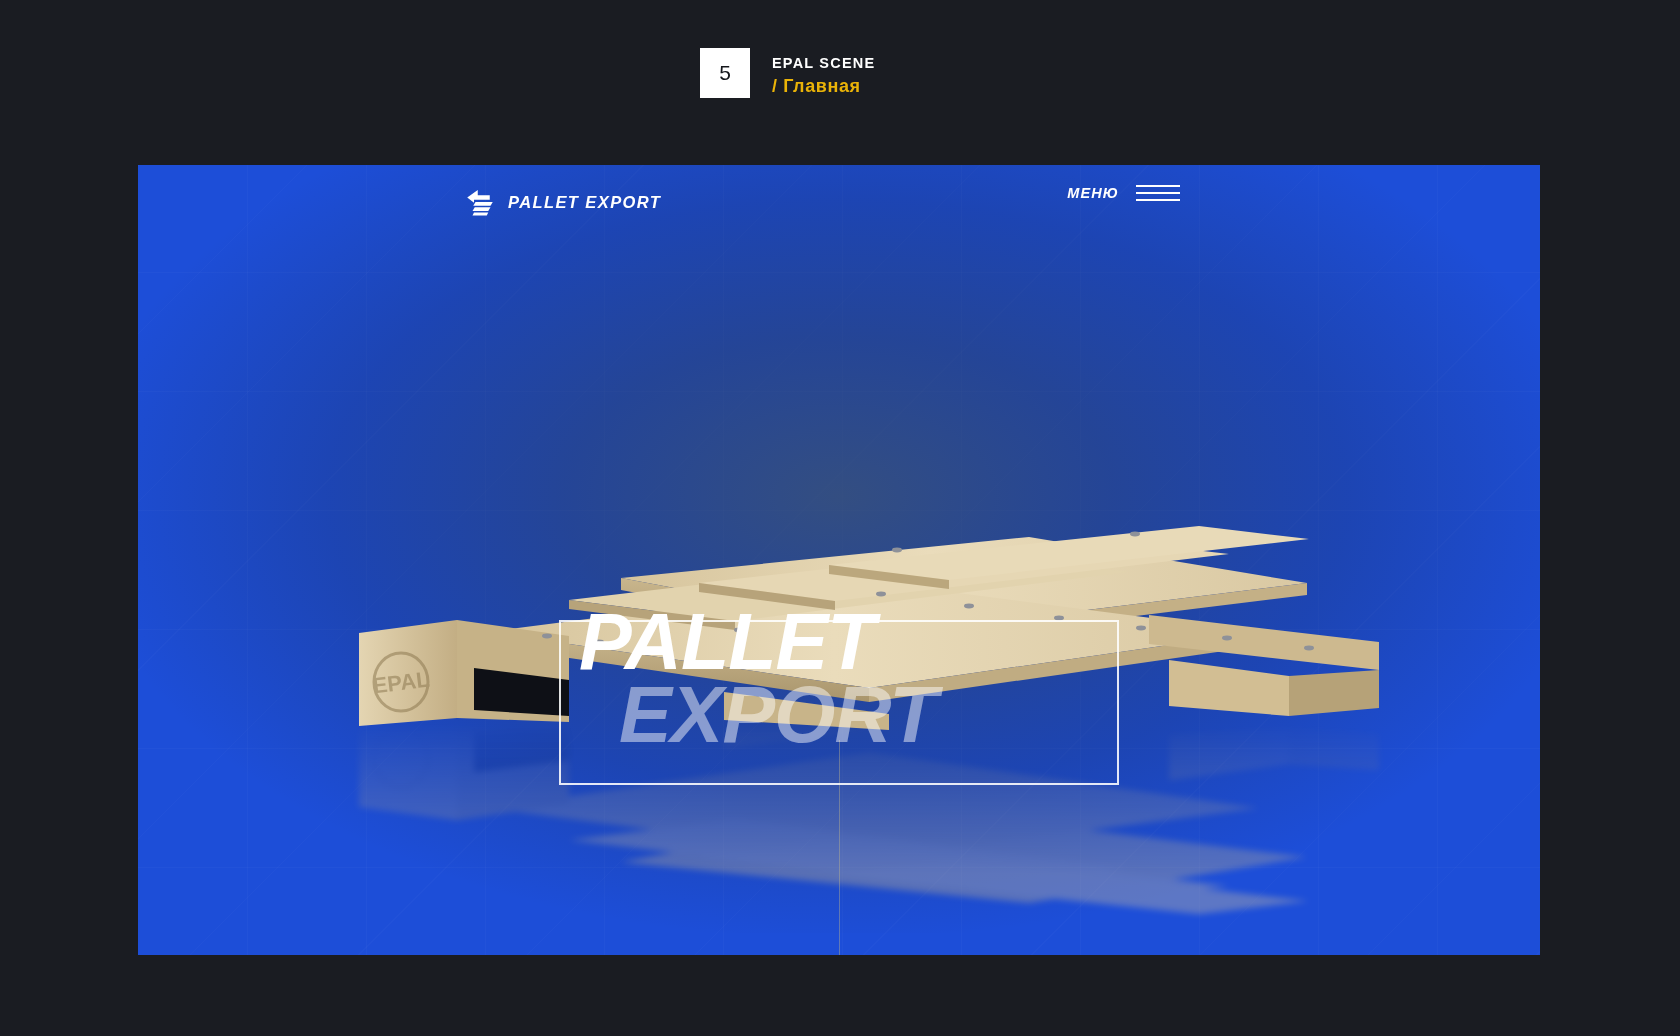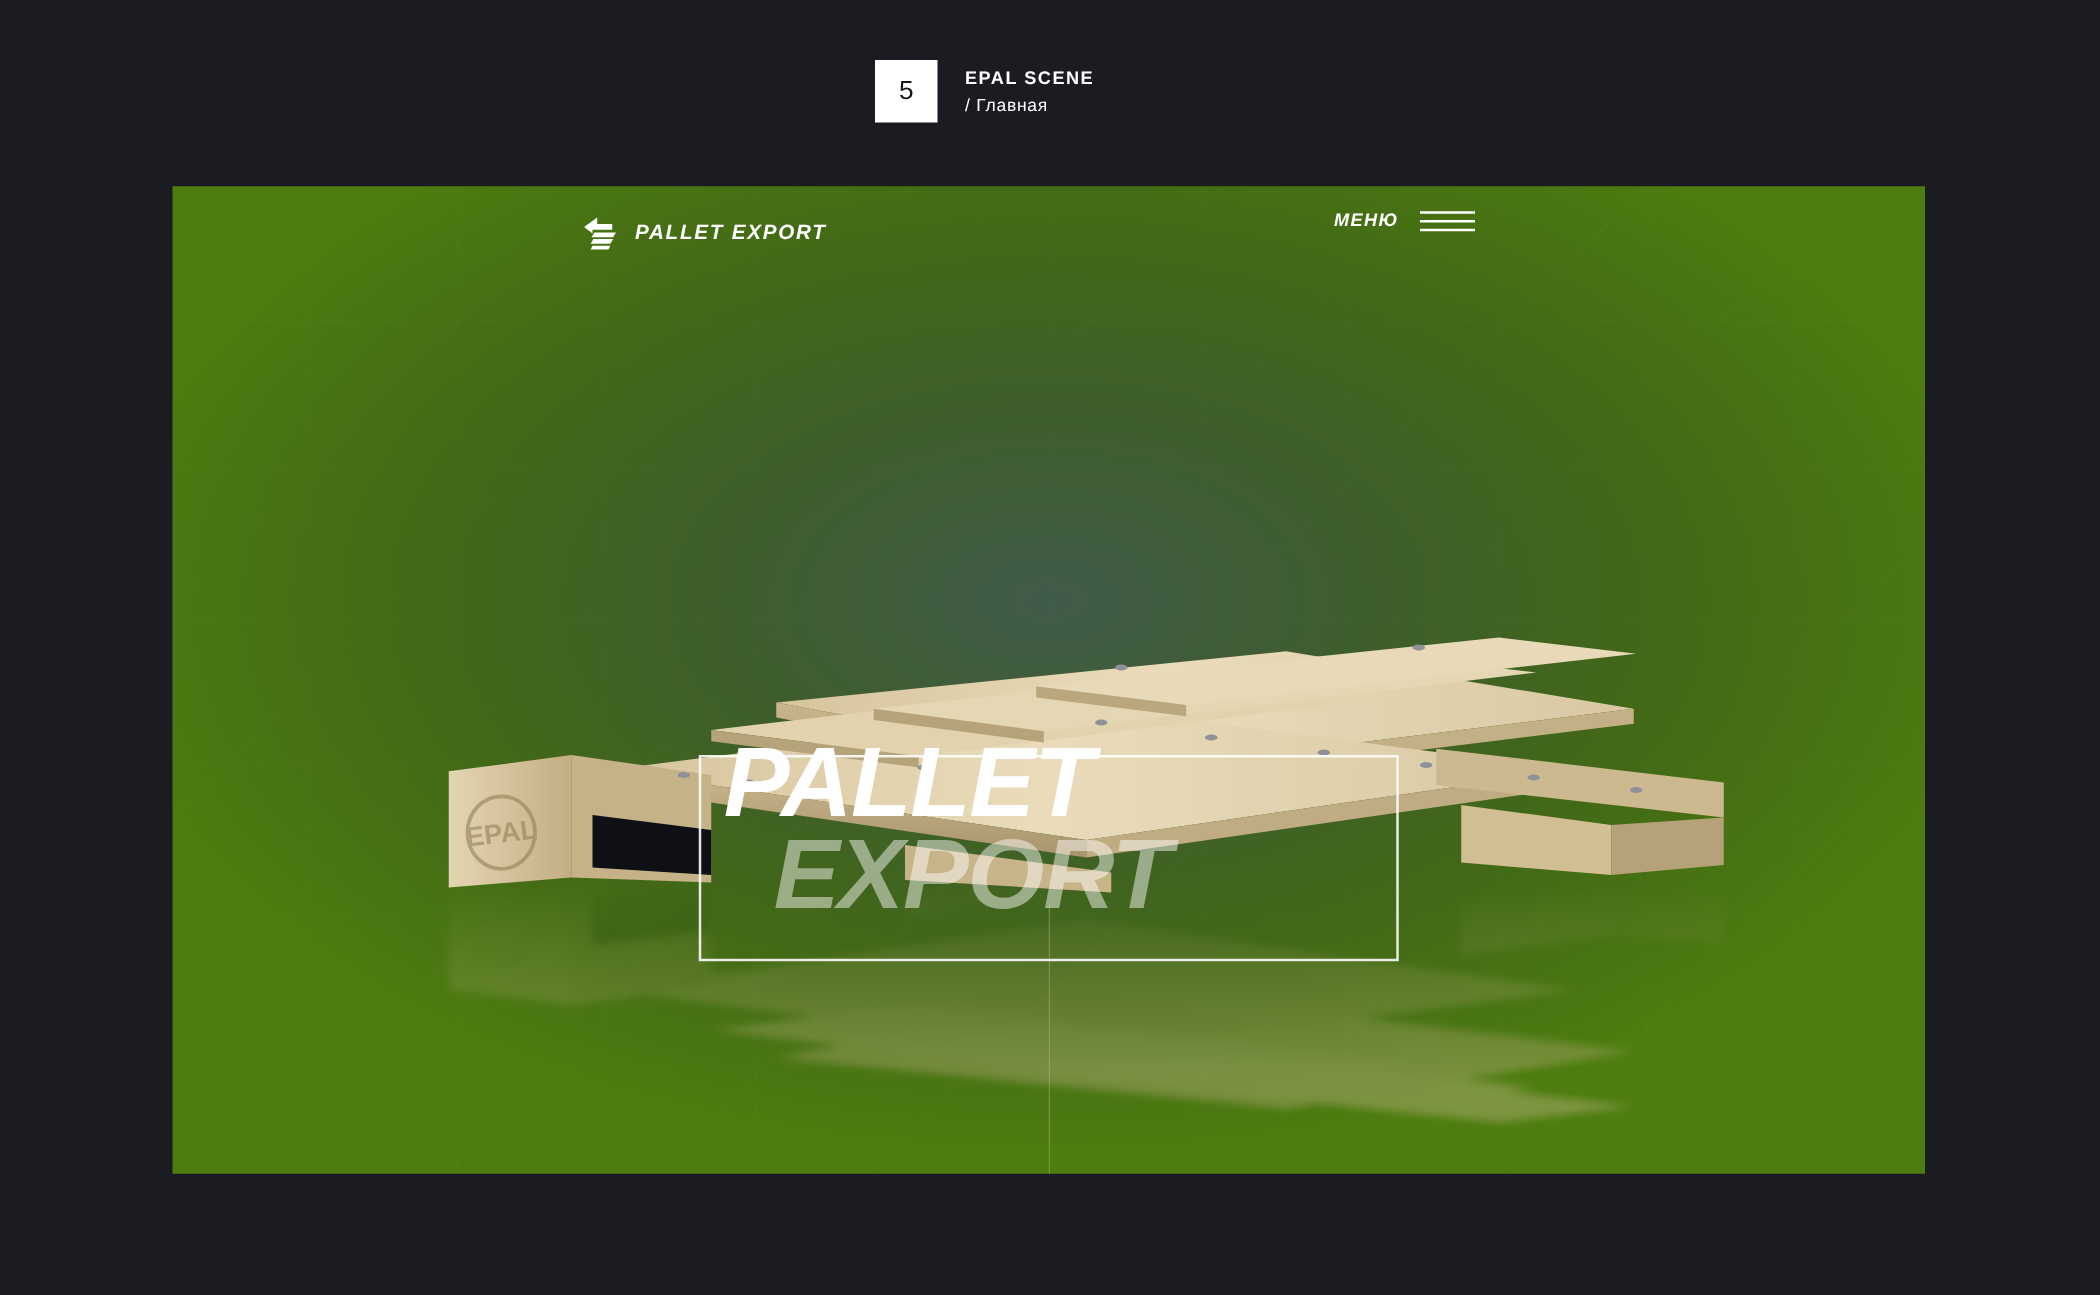--- a/index.html
+++ b/index.html
@@ -22,29 +22,29 @@
     color:#14161b; font-size:21px; font-weight:400;
     font-family:"Liberation Sans", sans-serif;
     letter-spacing:0px;
   }
   .slide-titles{ padding-top:6px; }
   .slide-title{
     color:#ffffff; font-size:14.5px; font-weight:bold;
     letter-spacing:1.2px; line-height:1.25;
   }
   .slide-sub{
-    color:#ffffff; font-size:14px; font-weight:400;
+    color:#eab308; font-size:18px; font-weight:700;
     letter-spacing:0.6px; margin-top:4px;
   }
 
   
   .scene{
-    position:absolute; left:138px; top:149px;
+    position:absolute; left:138px; top:165px;
     width:1402px; height:790px;
-    background:#4d7c0f;
+    background:#1d4ed8;
     overflow:hidden;
   }
   
   .grid-sq{
     position:absolute; inset:0;
     background-image:
       linear-gradient(to right, rgba(255,255,255,0.022) 1px, transparent 1px),
       linear-gradient(to bottom, rgba(255,255,255,0.022) 1px, transparent 1px);
     background-size:119px 119px;
     background-position:-10px -12px;

